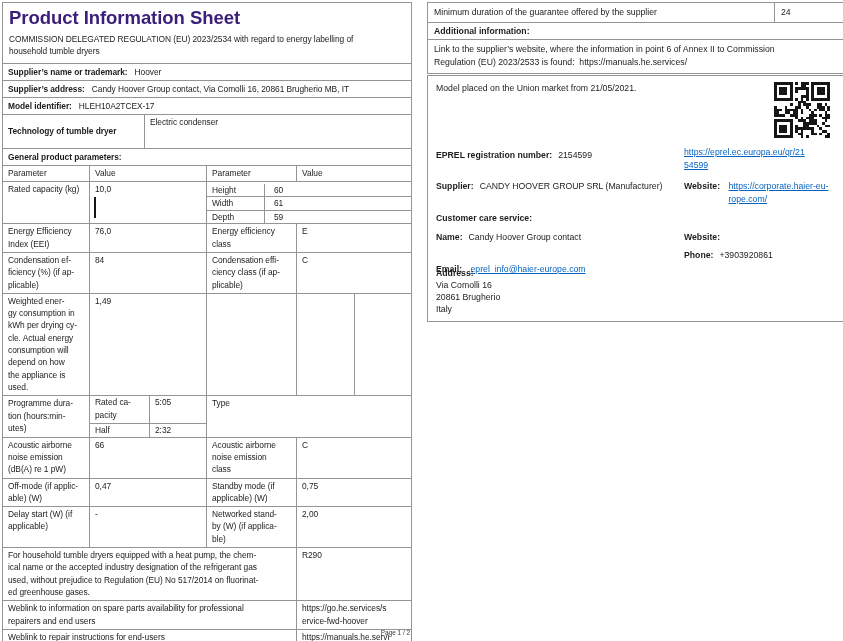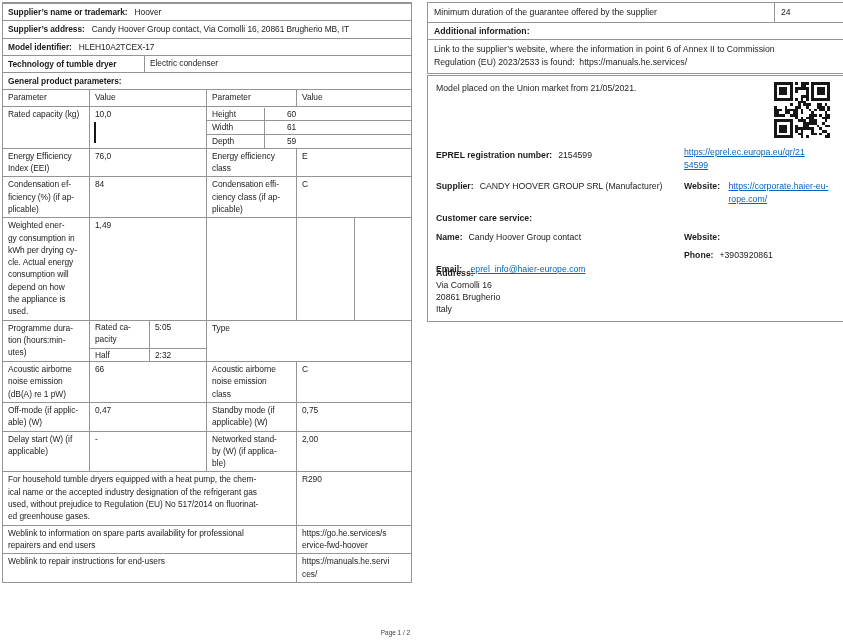--- a/index.html
+++ b/index.html
@@ -30,31 +30,31 @@
   .c1 { width:86px; }
   .c2 { width:117px; }
   .c3 { width:90px; }
   .c4 { flex:1; }
   .val { margin-left:7px; }
 
   .titleband { padding:2px 6px 5px; }
   .title { font-size:18.5px; line-height:26px; font-weight:700; color:#3B1D7A; }
   .subtitle { margin-top:2px; font-size:8.4px; }
 
-  .techL { width:141px; padding:2px 5px; font-weight:700; }
+  .techL { width:141px; padding:10px 5px; font-weight:700; }
 
   .h42 { min-height:42px; } .h27 { min-height:27px; } .h37 { min-height:37px; }
   .h102 { min-height:102px; } .h40 { min-height:40px; } .h41 { min-height:41px; }
   .h26 { min-height:26px; } .h39 { min-height:39px; } .h49 { min-height:49px; }
   .h13 { min-height:13px; } .h28 { min-height:28px; }
 
   .dimr { display:flex; border-top:1px solid #949494; min-height:13.6px; }
   .dimr.first { border-top:none;align-items:flex-end; }
   .dimk { width:57px; padding:0 5px; }
-  .dimv { flex:1; border-left:1px solid #949494; padding:0 22px; }
+  .dimv { flex:1; border-left:1px solid #949494; padding:0 9px; }
 
   .subr { display:flex; border-top:1px solid #949494; }
   .subr.first { border-top:none; min-height:27px; }
   .subk { width:59px; padding:0 5px; }
   .subv { flex:1; border-left:1px solid #949494; padding:0 5px; }
 
   .caret { position:absolute; width:1.5px; height:21px; background:#161616; display:block; }
   .vsep { position:absolute; left:57px; top:0; bottom:0; border-left:1px solid #949494; }
 
   .cw { width:293px; padding:1px 5px 2px; }
@@ -80,20 +80,25 @@
   .ib { display:inline-block; vertical-align:top; }
 
   .qrbox { position:absolute; left:345px; top:5px; width:58px; height:58px;
            display:flex; align-items:center; justify-content:center; }
 </style>
 </head>
 <body>
 
 <div class="p1">
 
+  <div class="band first blk titleband">
+    <div class="title">Product Information Sheet</div>
+    <div class="subtitle pre">COMMISSION DELEGATED REGULATION (EU) 2023/2534 with regard to energy labelling of
+household tumble dryers</div>
+  </div>
 
   <div class="band blk pad">
     <span class="b">Supplier’s name or trademark:</span><span class="val">Hoover</span>
   </div>
 
   <div class="band blk pad">
     <span class="b">Supplier’s address:</span><span class="val">Candy Hoover Group contact, Via Comolli 16, 20861 Brugherio MB, IT</span>
   </div>
 
   <div class="band blk pad">

